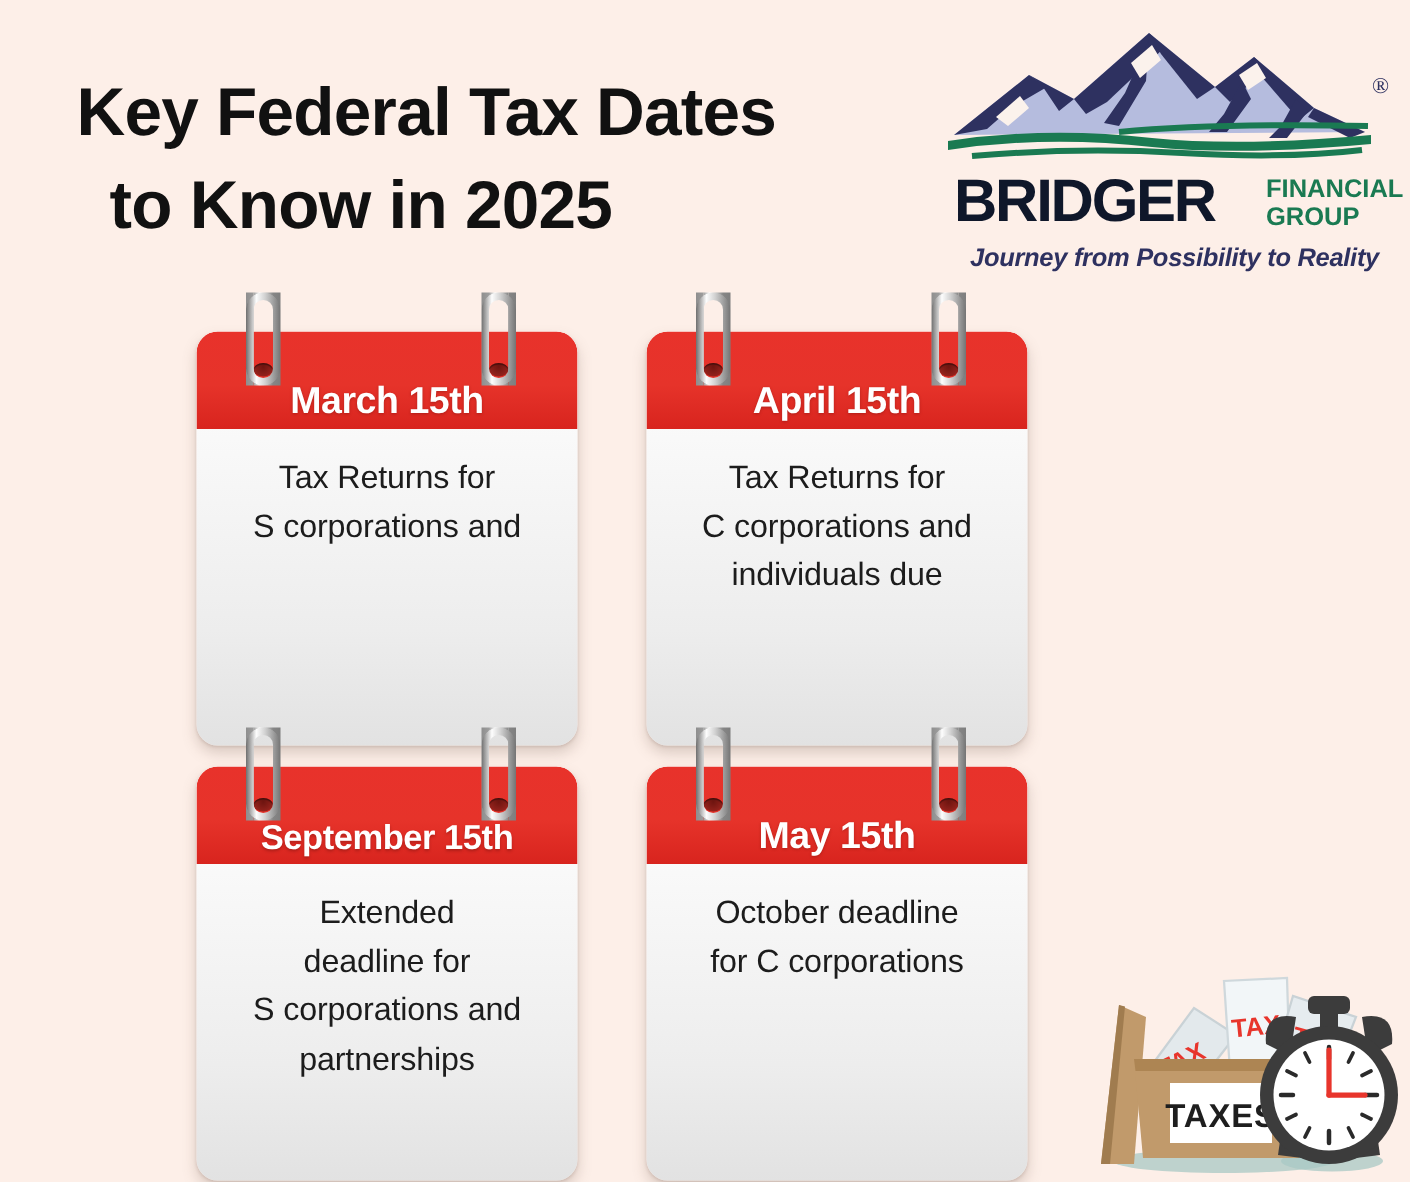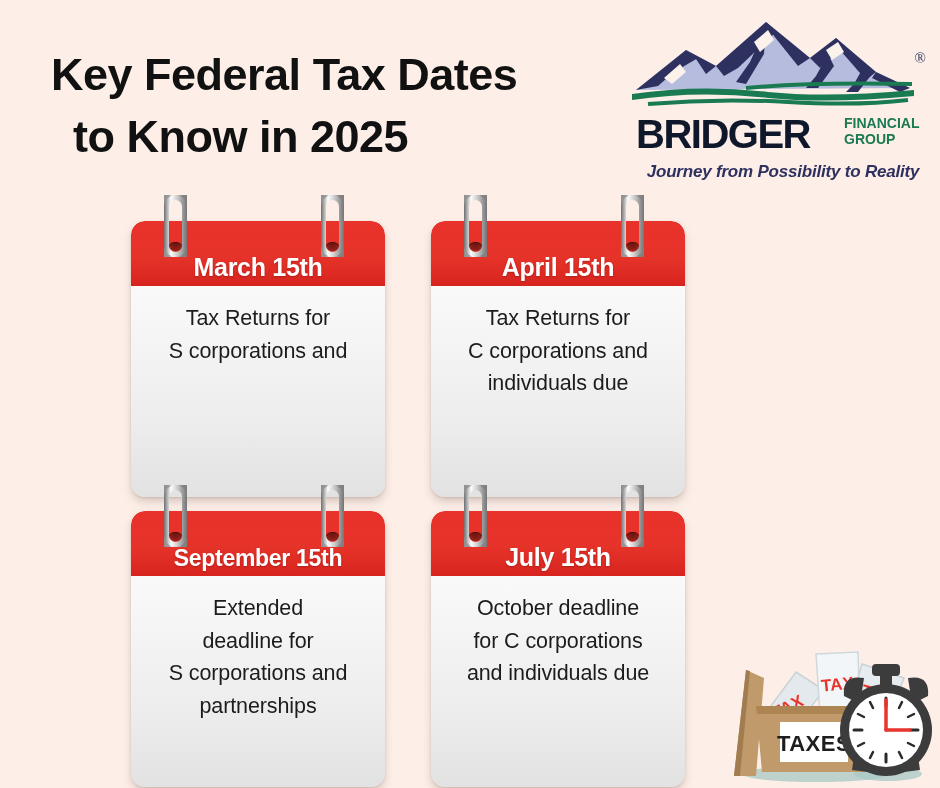--- a/index.html
+++ b/index.html
@@ -69,21 +69,21 @@
     color: #0f172a;
     letter-spacing: -1.5px;
     line-height: 1;
   }
   .wordmark-sub {
     position: absolute;
     left: 208px;
     top: 2px;
     width: 90px;
     color: #1A7A52;
-    font-size: 14px;
+    font-size: 17px;
     font-weight: bold;
     line-height: 1.12;
     letter-spacing: 0px;
   }
   .tagline {
     position: absolute;
     left: 10px;
     top: 148px;
     width: 290px;
     text-align: center;
@@ -308,26 +308,25 @@
     </div>
     <div class="ring-hole h0"></div>
     <div class="ring-hole h1"></div>
     <div class="ring r0"></div>
     <div class="ring r1"></div>
   </div>
 
   <div class="card c3">
     <div class="card-sheet">
       <div class="card-header">
-        <div class="card-header-text">July 15th</div>
+        <div class="card-header-text">May 15th</div>
       </div>
       <div class="card-body">
         <span class="bline">October deadline</span>
         <span class="bline">for C corporations</span>
-        <span class="bline">and individuals due</span>
       </div>
     </div>
     <div class="ring-hole h0"></div>
     <div class="ring-hole h1"></div>
     <div class="ring r0"></div>
     <div class="ring r1"></div>
   </div>
 
 </div>
 

